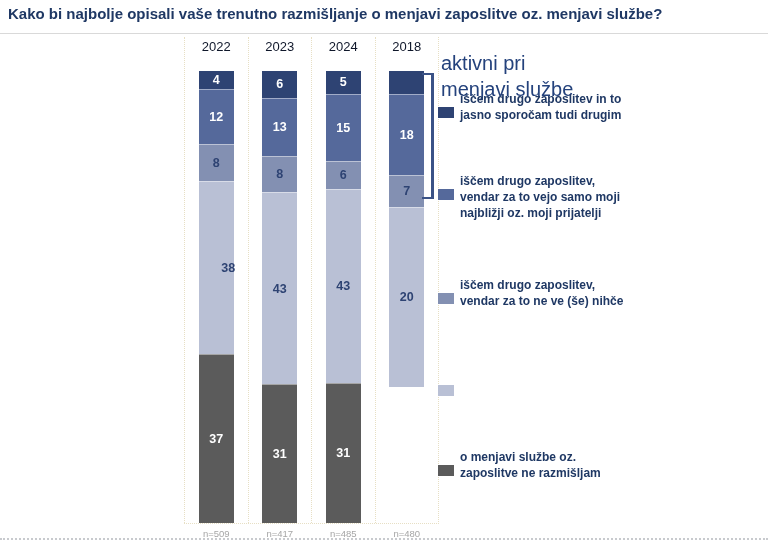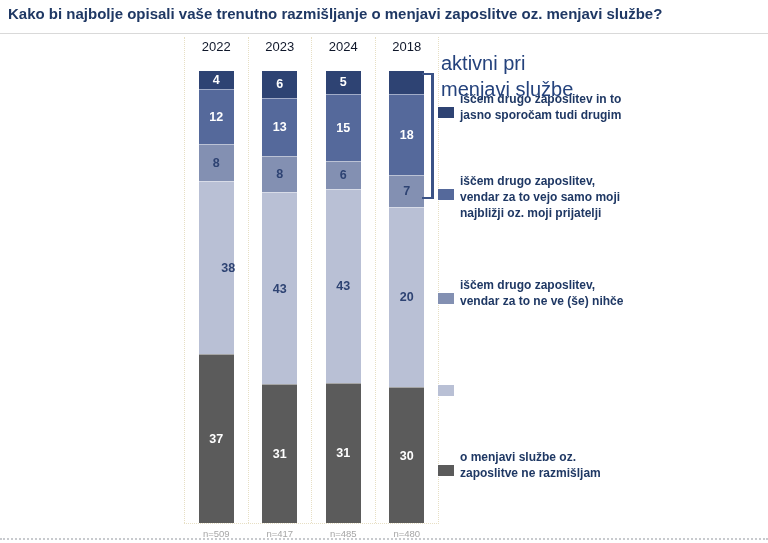--- a/index.html
+++ b/index.html
@@ -103,21 +103,20 @@
       </div>
       <div class="n-label">n=485</div>
     </div>
     <div class="column">
       <div class="year-label">2018</div>
       <div class="bar">
         <div class="seg" style="height: 5%; background: rgb(46, 67, 115); color: rgb(255, 255, 255);"></div>
         <div class="seg" style="height: 18%; background: rgb(85, 105, 155); color: rgb(255, 255, 255);">18</div>
         <div class="seg" style="height: 7%; background: rgb(131, 144, 178); color: rgb(46, 67, 115);">7</div>
         <div class="seg" style="height: 40%; background: rgb(185, 192, 213); color: rgb(46, 67, 115);">20</div>
-        <div class="seg" style="height: 30%; background: rgb(91, 91, 91); color: rgb(255, 255, 255);">30</div>
       </div>
       <div class="n-label">n=480</div>
     </div>
   </div>
 
 <div class="bracket"></div>
 
 <div class="legend-header">
   <div>aktivni pri</div>
   <div>menjavi službe</div>

